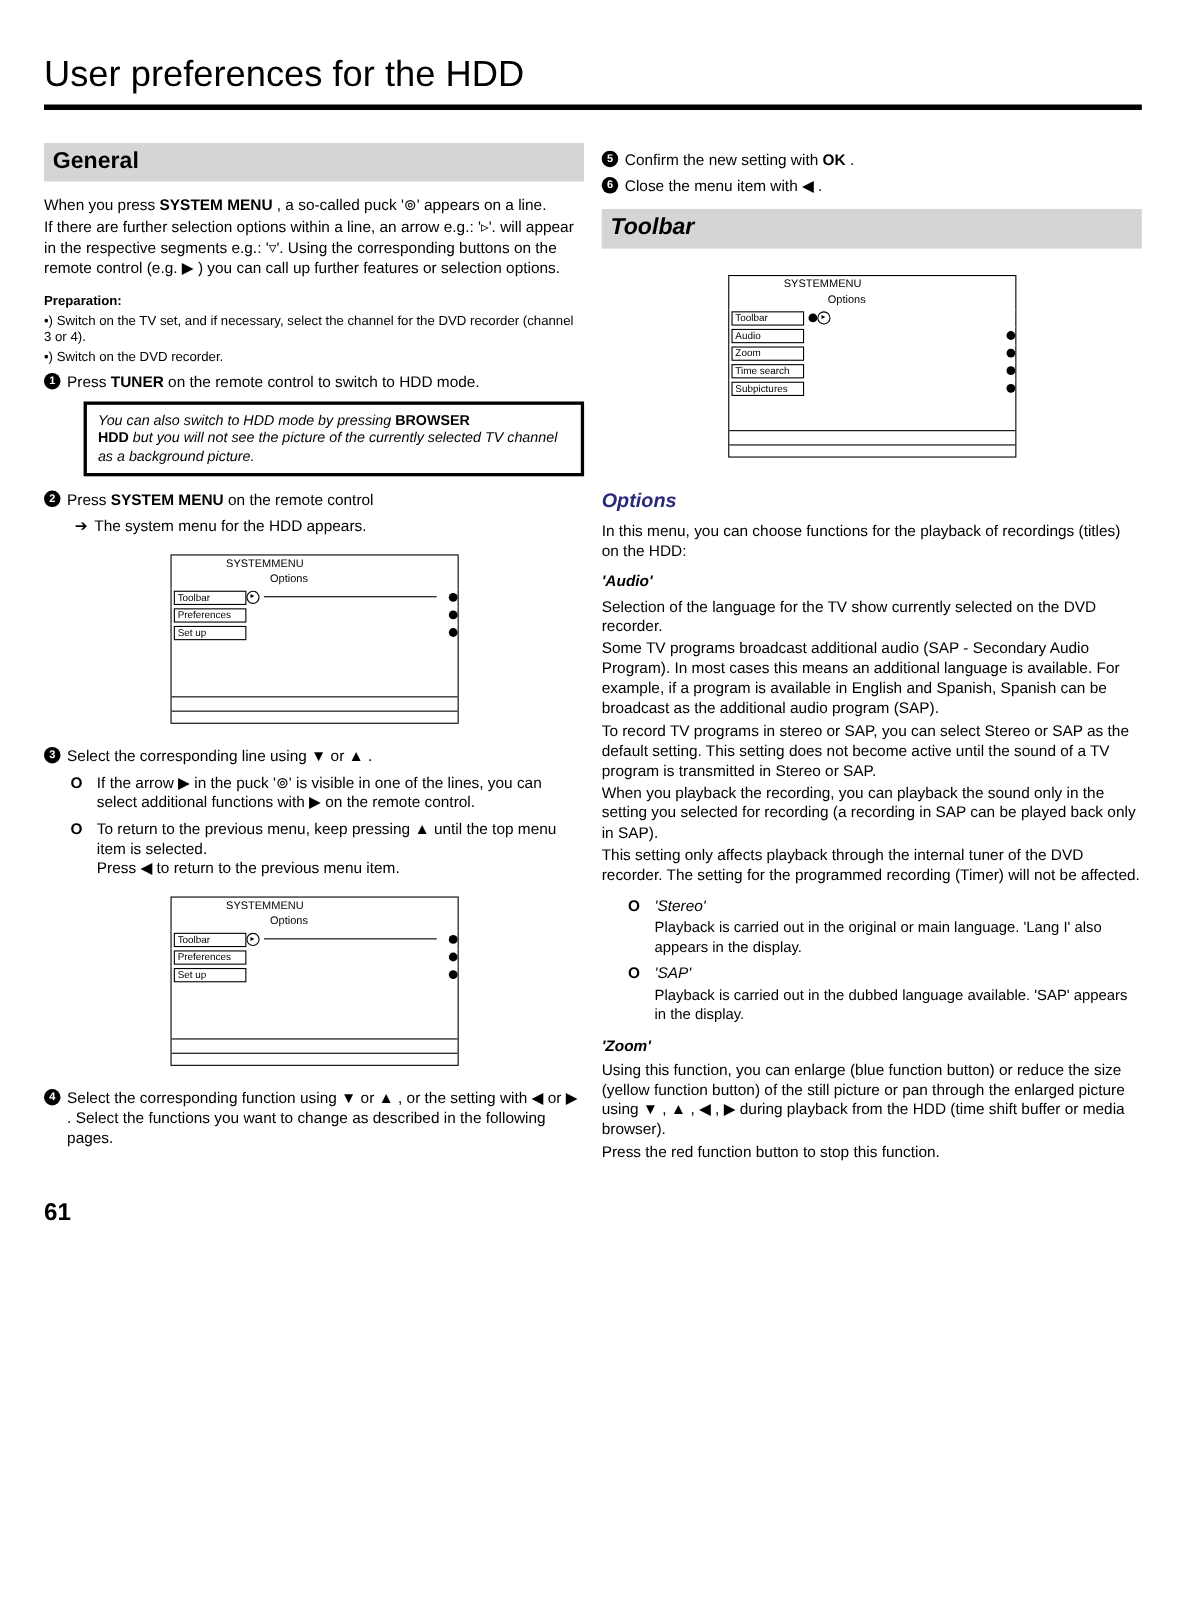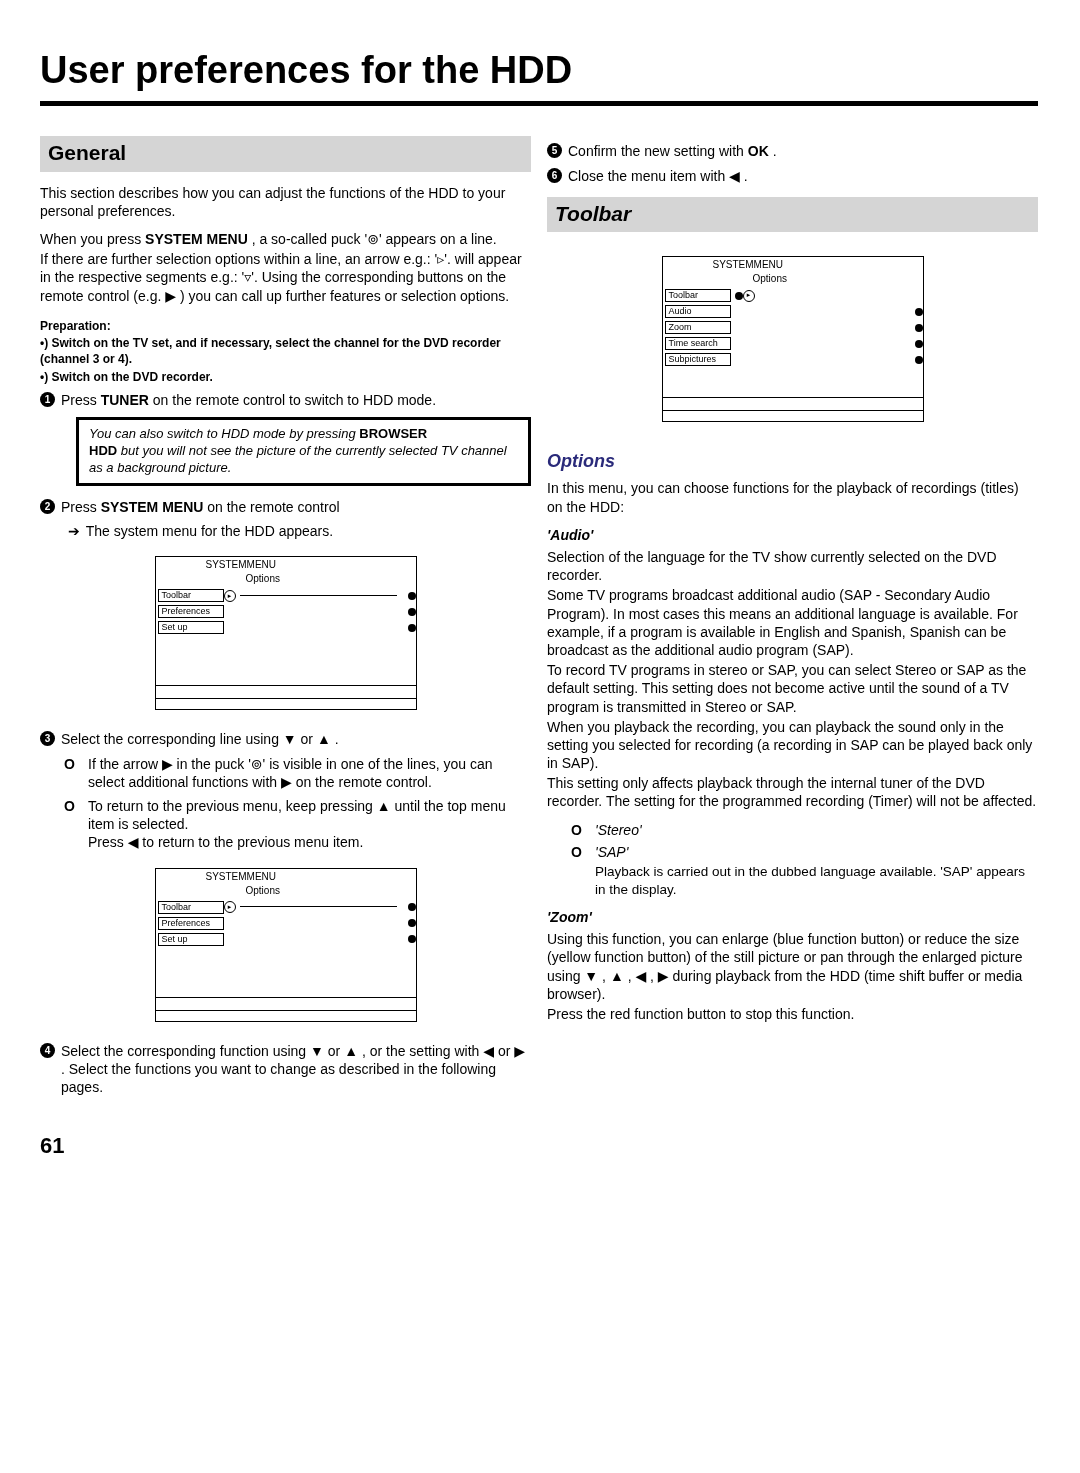--- a/index.html
+++ b/index.html
@@ -6,22 +6,22 @@
     font-family: "Helvetica", Arial, sans-serif;
     margin: 0;
     padding: 30px 42px 30px 40px;
     width: 1080px;
     box-sizing: border-box;
     color: #000;
     font-size: 14px;
     line-height: 1.3;
   }
   h1.page-title {
-    font-size: 38px;
-    font-weight: bold;
+    font-size: 33px;
+    font-weight: normal;
     margin: 0 0 6px 0;
     padding-top: 16px;
   }
   .title-rule-thick {
     border: none;
     border-top: 5px solid #000;
     margin: 0 0 30px 0;
   }
   .columns {
     display: flex;
@@ -34,21 +34,21 @@
   .section-bar {
     background: #d5d5d5;
     font-size: 21px;
     font-weight: bold;
     padding: 3px 8px 5px 8px;
     margin: 0 0 12px 0;
   }
   .section-bar.italic { font-style: italic; }
   p { margin: 0 0 2px 0; }
   p.spaced { margin-bottom: 10px; }
-  .small { font-size: 12px; font-weight: bold; }
+  .small { font-size: 12px; }
   .bold { font-weight: bold; }
   .bullet-step {
     display: flex;
     align-items: flex-start;
     gap: 6px;
     margin: 6px 0;
   }
   .step-badge {
     display: inline-flex;
     align-items: center;
@@ -169,21 +169,20 @@
 
 <h1 class="page-title">User preferences for the HDD</h1>
 <hr class="title-rule-thick">
 
 <div class="columns">
 
   <div class="col">
 
     <div class="section-bar">General</div>
 
-    <p class="spaced">This section describes how you can adjust the functions of the HDD to your personal preferences.</p>
     <p>
       <span>When you press </span><b>SYSTEM MENU</b><span> , a so-called puck '⊚' appears on a line.</span>
     </p>
     <p class="spaced">If there are further selection options within a line, an arrow e.g.: '▹'. will appear in the respective segments e.g.: '▿'. Using the corresponding buttons on the remote control (e.g. ▶ ) you can call up further features or selection options.</p>
 
     <p class="small bold" style="margin-top:14px">Preparation:</p>
     <p class="small">•) Switch on the TV set, and if necessary, select the channel for the DVD recorder (channel 3 or 4).</p>
     <p class="small">•) Switch on the DVD recorder.</p>
 
     <div class="bullet-step">
@@ -332,20 +331,21 @@
     <p>Selection of the language for the TV show currently selected on the DVD recorder.</p>
     <p>Some TV programs broadcast additional audio (SAP - Secondary Audio Program). In most cases this means an additional language is available. For example, if a program is available in English and Spanish, Spanish can be broadcast as the additional audio program (SAP).</p>
     <p>To record TV programs in stereo or SAP, you can select Stereo or SAP as the default setting. This setting does not become active until the sound of a TV program is transmitted in Stereo or SAP.</p>
     <p>When you playback the recording, you can playback the sound only in the setting you selected for recording (a recording in SAP can be played back only in SAP).</p>
     <p>This setting only affects playback through the internal tuner of the DVD recorder. The setting for the programmed recording (Timer) will not be affected.</p>
 
     <div class="opt-item" style="margin-top:10px">
         <span class="o">O</span>
         <span class="lbl">'Stereo'</span>
       </div>
+    <p class="opt-item-body">Playback is carried out in the original or main language. 'Lang I' also appears in the display.</p>
 
     <div class="opt-item">
         <span class="o">O</span>
         <span class="lbl">'SAP'</span>
       </div>
     <p class="opt-item-body">Playback is carried out in the dubbed language available. 'SAP' appears in the display.</p>
 
     <h4 class="sub-opt">'Zoom'</h4>
     <p>Using this function, you can enlarge (blue function button) or reduce the size (yellow function button) of the still picture or pan through the enlarged picture using ▼ , ▲ , ◀ , ▶ during playback from the HDD (time shift buffer or media browser).</p>
     <p>Press the red function button to stop this function.</p>

